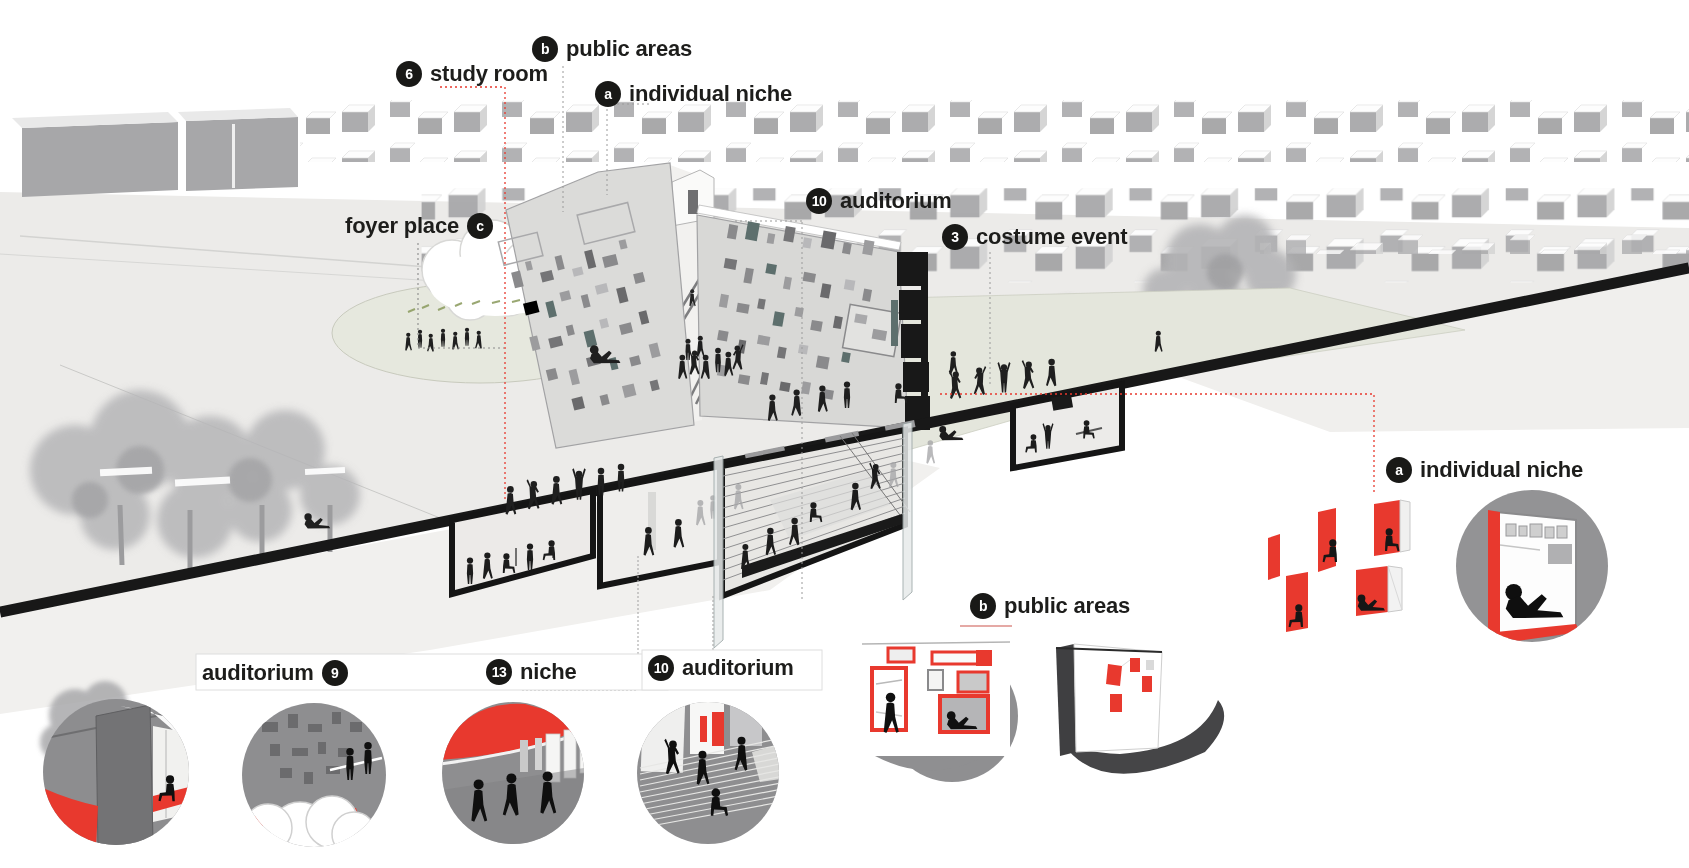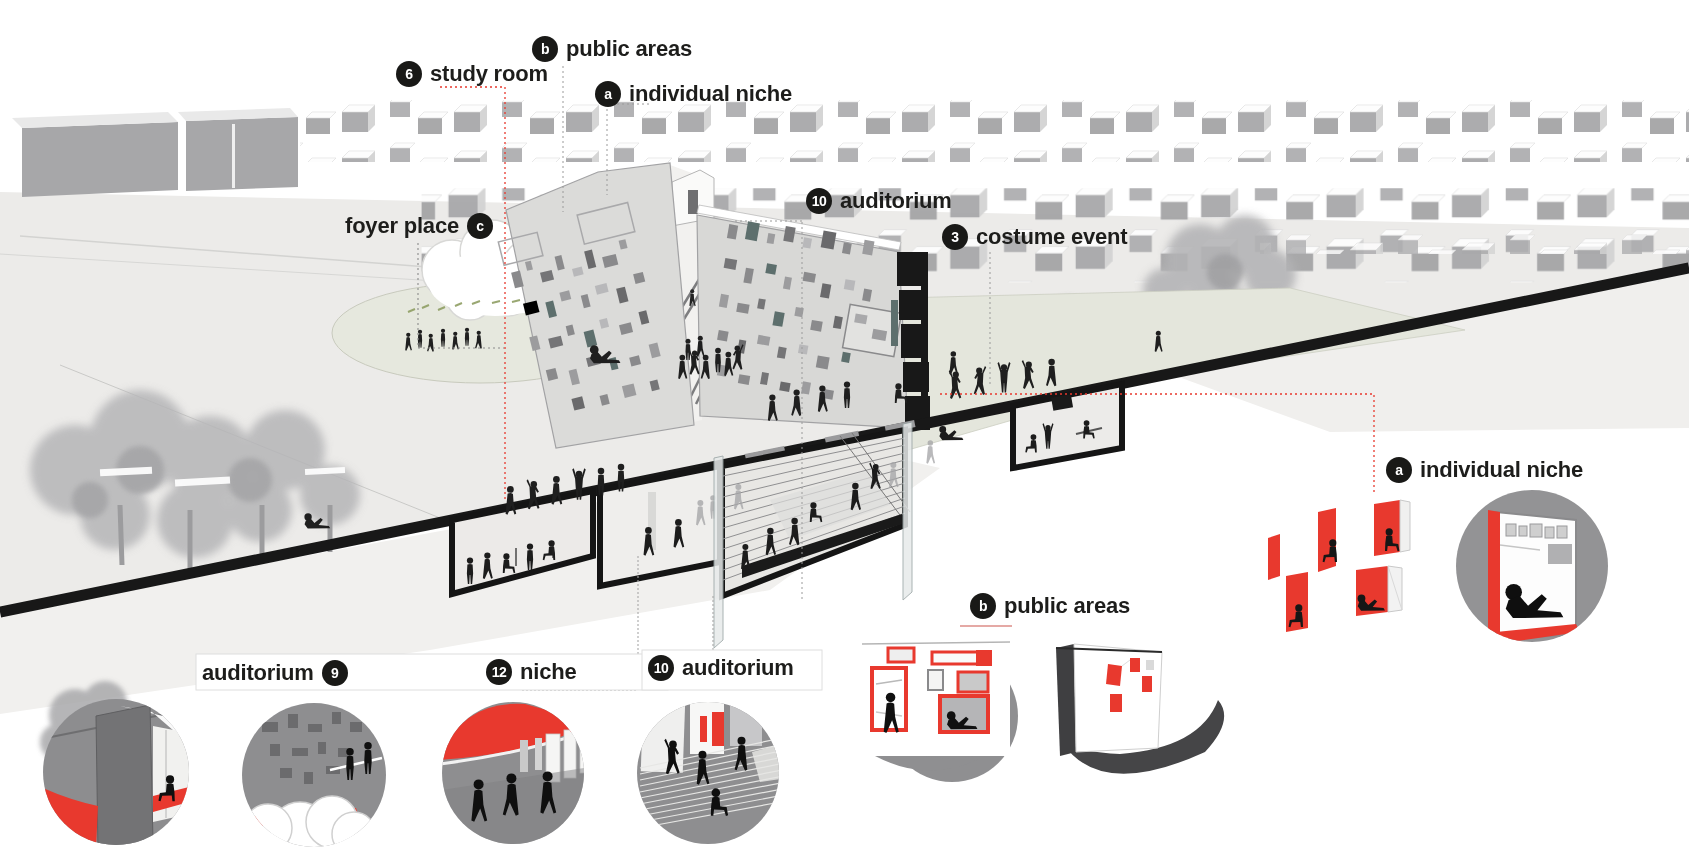--- a/index.html
+++ b/index.html
@@ -620,20 +620,20 @@
 </div>
 <div class="label" style="left:970px;top:592px">
   <span class="badge">b</span>
   <span class="ltext">public areas</span>
 </div>
 <div class="label" style="left:202px;top:659px">
   <span class="ltext">auditorium</span>
   <span class="badge">9</span>
 </div>
 <div class="label" style="left:486px;top:658px">
-  <span class="badge">12</span>
+  <span class="badge">13</span>
   <span class="ltext">niche</span>
 </div>
 <div class="label" style="left:648px;top:654px">
   <span class="badge">10</span>
   <span class="ltext">auditorium</span>
 </div>
 </div>
 
 </body></html>

